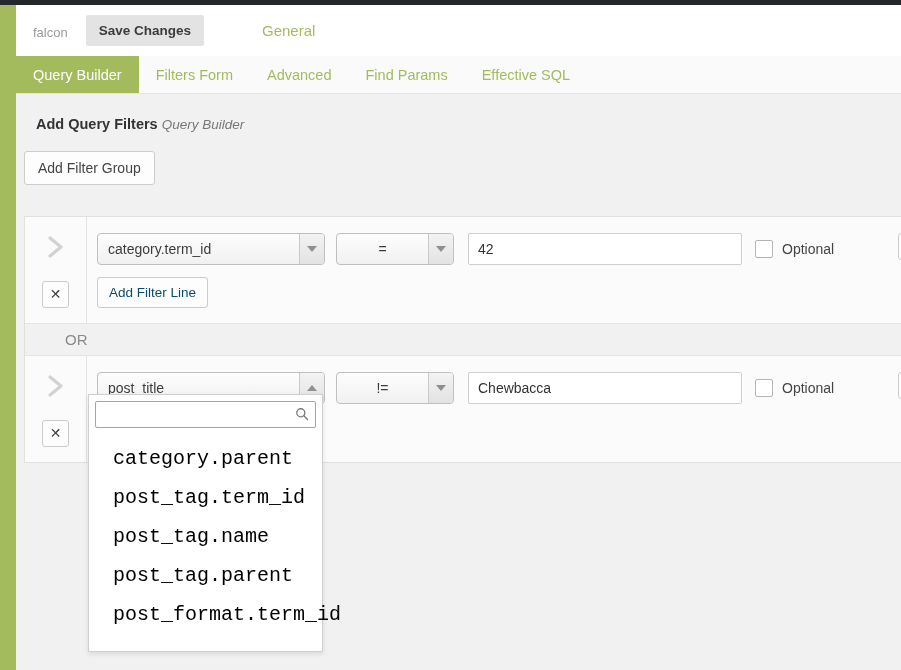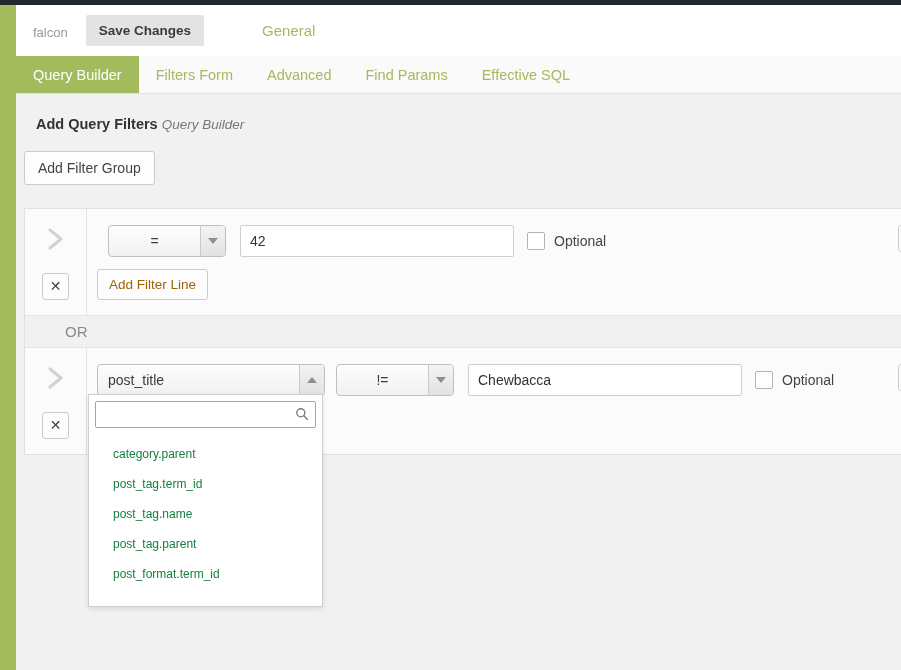--- a/index.html
+++ b/index.html
@@ -116,21 +116,21 @@
   }
   .section-head b { font-weight: bold; }
   .section-head i {
     font-style: italic;
     color: #777;
     font-size: 13.5px;
     margin-left: 4px;
   }
 
   .add-group-btn {
-    margin: 19px 0 8px 8px;
+    margin: 19px 0 16px 8px;
     background: #fdfdfd;
     border: 1px solid #cccccc;
     border-radius: 3px;
     font-size: 14px;
     color: #444;
     padding: 8px 13px;
     cursor: pointer;
     font-family: "Liberation Sans", sans-serif;
   }
 
@@ -287,21 +287,21 @@
     padding: 0;
   }
 
   .add-line-btn {
     position: absolute;
     left: 10px; bottom: 15px;
     background: #fdfdfd;
     border: 1px solid #cccccc;
     border-radius: 3px;
     font-size: 13.5px;
-    color: #a16207;
+    color: #0c4a6e;
     padding: 7px 11px;
     cursor: pointer;
     font-family: "Liberation Sans", sans-serif;
   }
 
   
   .or-row {
     position: absolute;
     left: 0;
     width: 901px; height: 33px;
@@ -349,24 +349,25 @@
     color: #777;
     pointer-events: none;
   }
   .dd-list {
     list-style: none;
     margin: 11px 0 0 0;
     padding: 0;
   }
   .dd-item {
     padding: 8px 10px 8px 24px;
-    font-size: 12px;
-    color: #15803d;
+    font-size: 20px;
+    color: #000000;
     cursor: pointer;
     white-space: nowrap;
+    font-family: Liberation Mono, monospace;
   }
 </style>
 </head>
 <body>
 
 <div id="app">
 
   <div class="top-strip"></div>
   <div class="left-rail"></div>
 
@@ -397,20 +398,26 @@
 
       <div class="filter-row">
         <div class="gutter">
           <svg class="chevron" viewBox="0 0 24 28">
             <polyline points="6,5 17,14 6,23" fill="none" stroke="currentColor" stroke-width="3.2" stroke-linecap="round" stroke-linejoin="round"></polyline>
           </svg>
           <button class="gutter-x">✕</button>
         </div>
         <div class="row-body">
           <div class="line">
+            <div class="sel">
+              <span class="sel-label">category.term_id</span>
+              <span class="sel-arrow">
+                  <i class="caret-down"></i>
+                </span>
+            </div>
             <div class="sel op">
               <span class="sel-label">=</span>
               <span class="sel-arrow">
                   <i class="caret-down"></i>
                 </span>
             </div>
             <input class="val-input" type="text" value="42" style="">
             <div class="opt-wrap">
               <span class="cbox"></span>
               <span class="opt-label">Optional</span>

